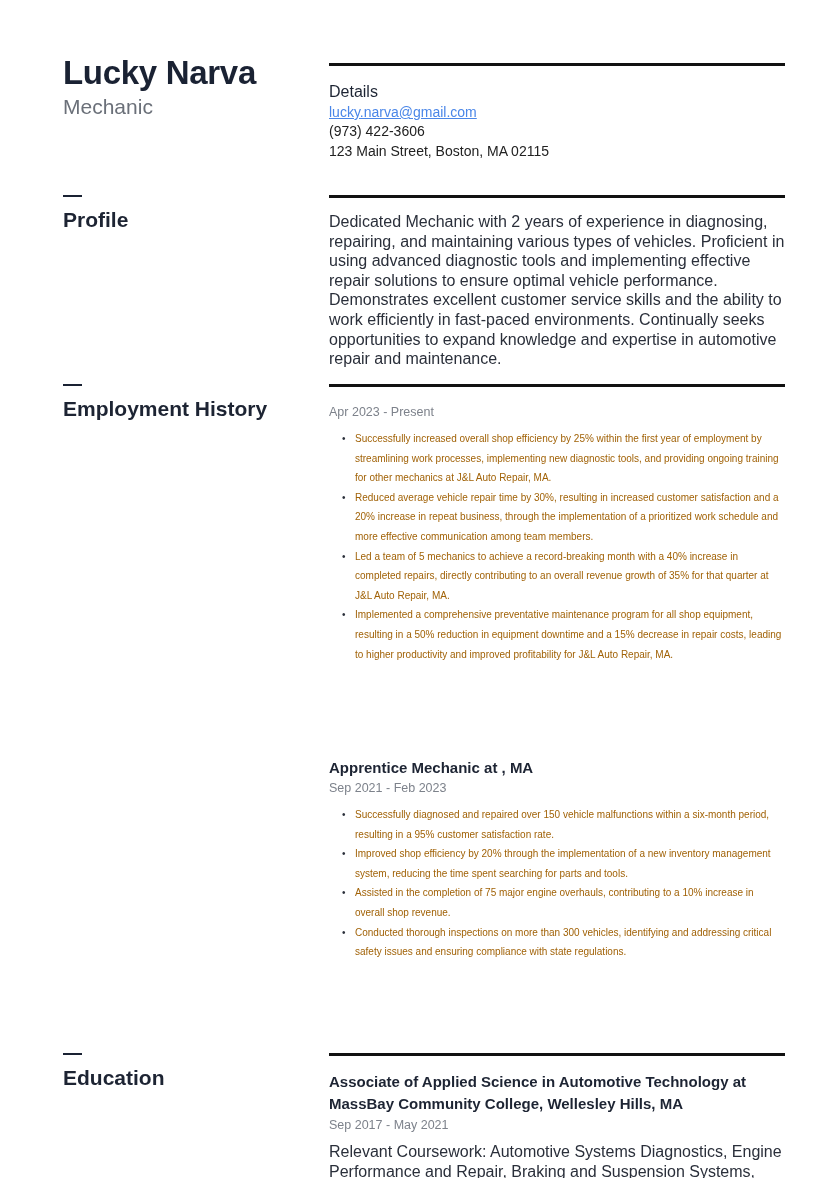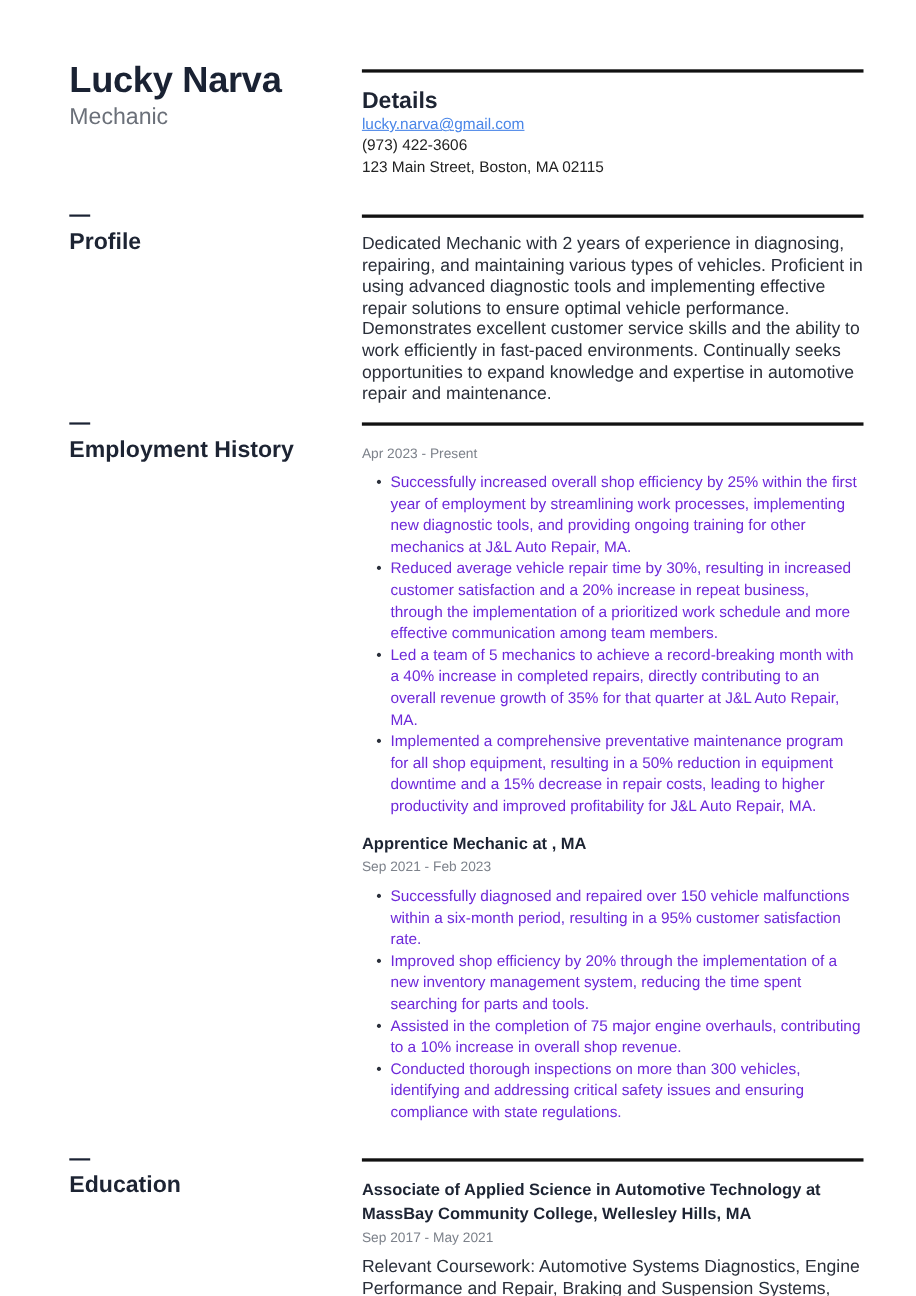--- a/index.html
+++ b/index.html
@@ -7,30 +7,30 @@
     body { font-family: "Liberation Sans", "DejaVu Sans", sans-serif; color: #1d2433; position: relative; }
     .right-col { position: absolute; left: 329px; width: 456px; }
 
     .name { position: absolute; left: 63px; top: 54px; font-size: 33px; font-weight: bold; color: #1a2233; letter-spacing: -0.3px; line-height: 38px; white-space: nowrap; }
     .job-title { position: absolute; left: 63px; top: 94px; font-size: 21px; color: #6b7079; line-height: 26px; }
 
     .rule { position: absolute; left: 329px; width: 456px; height: 3px; background: #111111; }
     .dash { position: absolute; left: 63px; width: 19px; height: 2px; background: #1a2233; }
     .section-heading { position: absolute; left: 63px; font-size: 21px; font-weight: bold; color: #1d2433; line-height: 20px; }
 
-    .details-heading { position: absolute; left: 329px; top: 82px; font-size: 21px; font-weight: bold; color: #1d2433; line-height: 20px; }
+    .details-heading { position: absolute; left: 329px; top: 82px; font-size: 16px; font-weight: normal; color: #1d2433; line-height: 20px; }
     .details-line { position: absolute; left: 329px; font-size: 14px; color: #222; line-height: 19.5px; }
     .details-email { color: #4a86e8; text-decoration: underline; cursor: pointer; }
 
     .para { font-size: 16px; color: #2a2f3a; line-height: 19.6px; }
 
     .job-heading { font-size: 15px; font-weight: bold; color: #1d2433; line-height: 21px; }
     .job-dates { font-size: 12.5px; color: #7d828b; line-height: 18px; margin-top: 1px; }
     .bullets { list-style: none; margin-top: 8px; padding-left: 26px; }
-    .bullets li { font-size: 14px; color: #6d28d9; line-height: 19.6px; position: relative; }
+    .bullets li { font-size: 10px; color: #a16207; line-height: 19.6px; position: relative; }
     .bullets li::before { content: "\2022"; position: absolute; left: -13px; top: 0; color: #2a2f3a; }
   </style>
 </head>
 <body>
 
 <div class="name">Lucky Narva</div>
 <div class="job-title">Mechanic</div>
 
 <div class="rule" style="top:63px;"></div>
 <div class="details-heading">Details</div>

